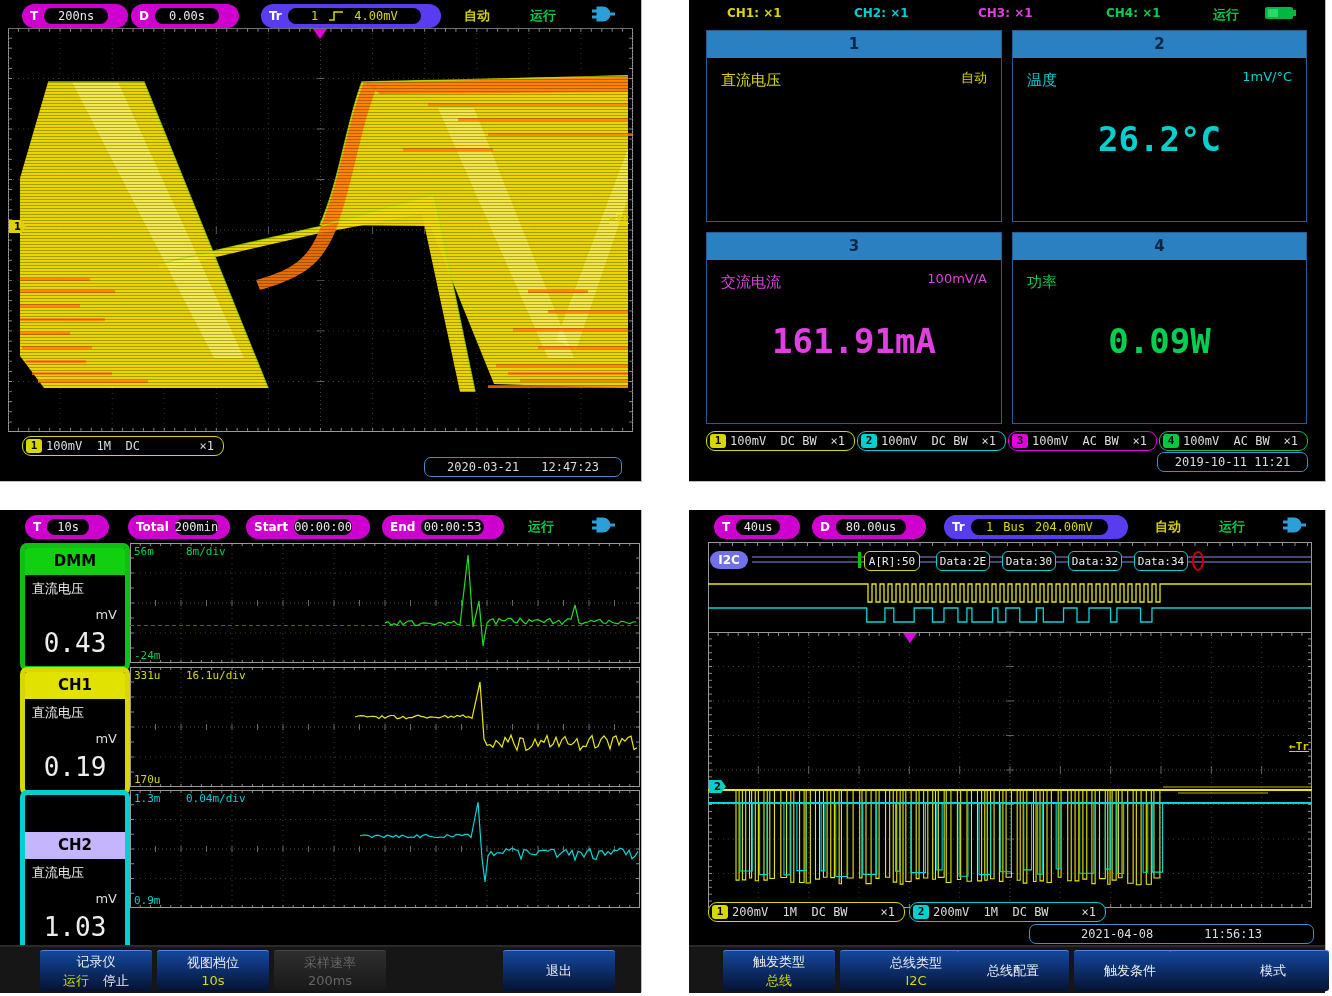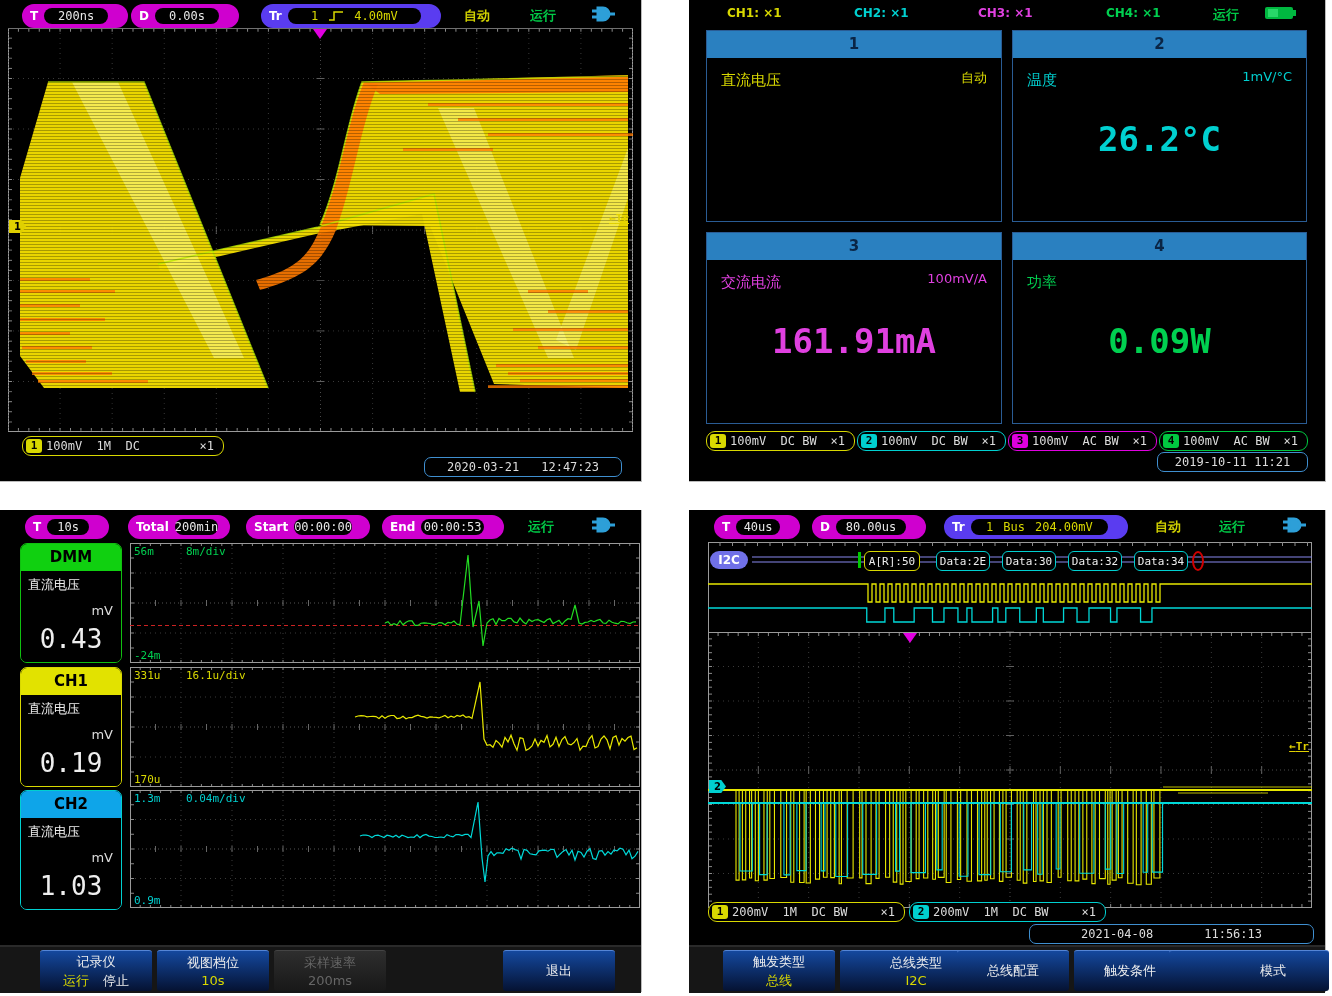--- a/index.html
+++ b/index.html
@@ -31,29 +31,29 @@
   .datebox{position:absolute;height:18px;border:1px solid #3f8fd0;border-radius:7px;background:#000;color:#ddd;font-size:12px;display:flex;align-items:center;justify-content:space-evenly;font-family:"DejaVu Sans Mono",monospace;}
   
   .mbox{position:absolute;border:1px solid #2a5c94;background:#000;}
   .mhead{height:27px;background:#2a80c0;color:#0a2545;font-weight:bold;font-size:15px;text-align:center;line-height:27px;}
   .mlabel{position:absolute;left:14px;top:40px;font-size:15px;}
   .mmode{position:absolute;right:14px;top:38px;font-size:13px;}
   .mvalue{position:absolute;left:0;right:0;top:88px;text-align:center;font-size:34px;font-weight:bold;font-family:"DejaVu Sans Mono",monospace;}
   .c-yel{color:#d8d800;} .c-cyn{color:#00d0d0;} .c-mag{color:#e040e0;} .c-grn{color:#00d050;}
   .hchan{position:absolute;top:6px;font-size:12px;font-weight:bold;white-space:pre;}
   
-  .card{position:absolute;width:100px;border-radius:7px;overflow:hidden;border:1px solid #8b5cf6;}
+  .card{position:absolute;width:100px;border-radius:7px;overflow:hidden;border:5px solid #8b5cf6;}
   .chead{height:27px;text-align:center;color:#000;font-weight:bold;font-size:15px;line-height:27px;}
   .cbody{position:relative;background:#000;height:85px;padding:3px 7px;}
   .clabel{color:#eee;font-size:13px;}
   .cunit{position:absolute;right:8px;top:32px;color:#ddd;font-size:13px;}
   .cvalue{position:absolute;left:0;right:0;bottom:8px;text-align:center;color:#eee;font-size:26px;font-family:"DejaVu Sans Mono",monospace;}
   .card.grn{border-color:#10c010;} .card.grn .chead{background:#10d010;}
   .card.yel{border-color:#d8d800;} .card.yel .chead{background:#e2e200;}
-  .card.cyn{border-color:#00d0d0;} .card.cyn .chead{background:#0ea5e9;}
+  .card.cyn{border-color:#00d0d0;} .card.cyn .chead{background:#c4b5fd;margin-top:37px;}
   .sclbl{position:absolute;font-size:11px;font-family:"DejaVu Sans Mono",monospace;white-space:pre;}
   
   .mbar{position:absolute;left:0;right:0;height:46px;background:#161616;border-top:2px solid #2a2a2a;text-align:center;}
   .mbtn{position:absolute;top:3px;width:112px;height:40px;border-radius:3px;background:linear-gradient(#14489e,#051232);border-top:1px solid #5585d5;color:#eee;font-size:13px;display:flex;flex-direction:column;align-items:center;justify-content:center;gap:1px;cursor:pointer;}
   .mbtn .bt{white-space:pre;}
   .mbtn .bv{color:#d8d800;}
   .mbtn .brow{display:flex;gap:14px;}
   .mbtn.off{background:linear-gradient(#2e2e2e,#181818);border-top:1px solid #444;color:#666;}
   .mbtn.off .bv{color:#666;}
   

